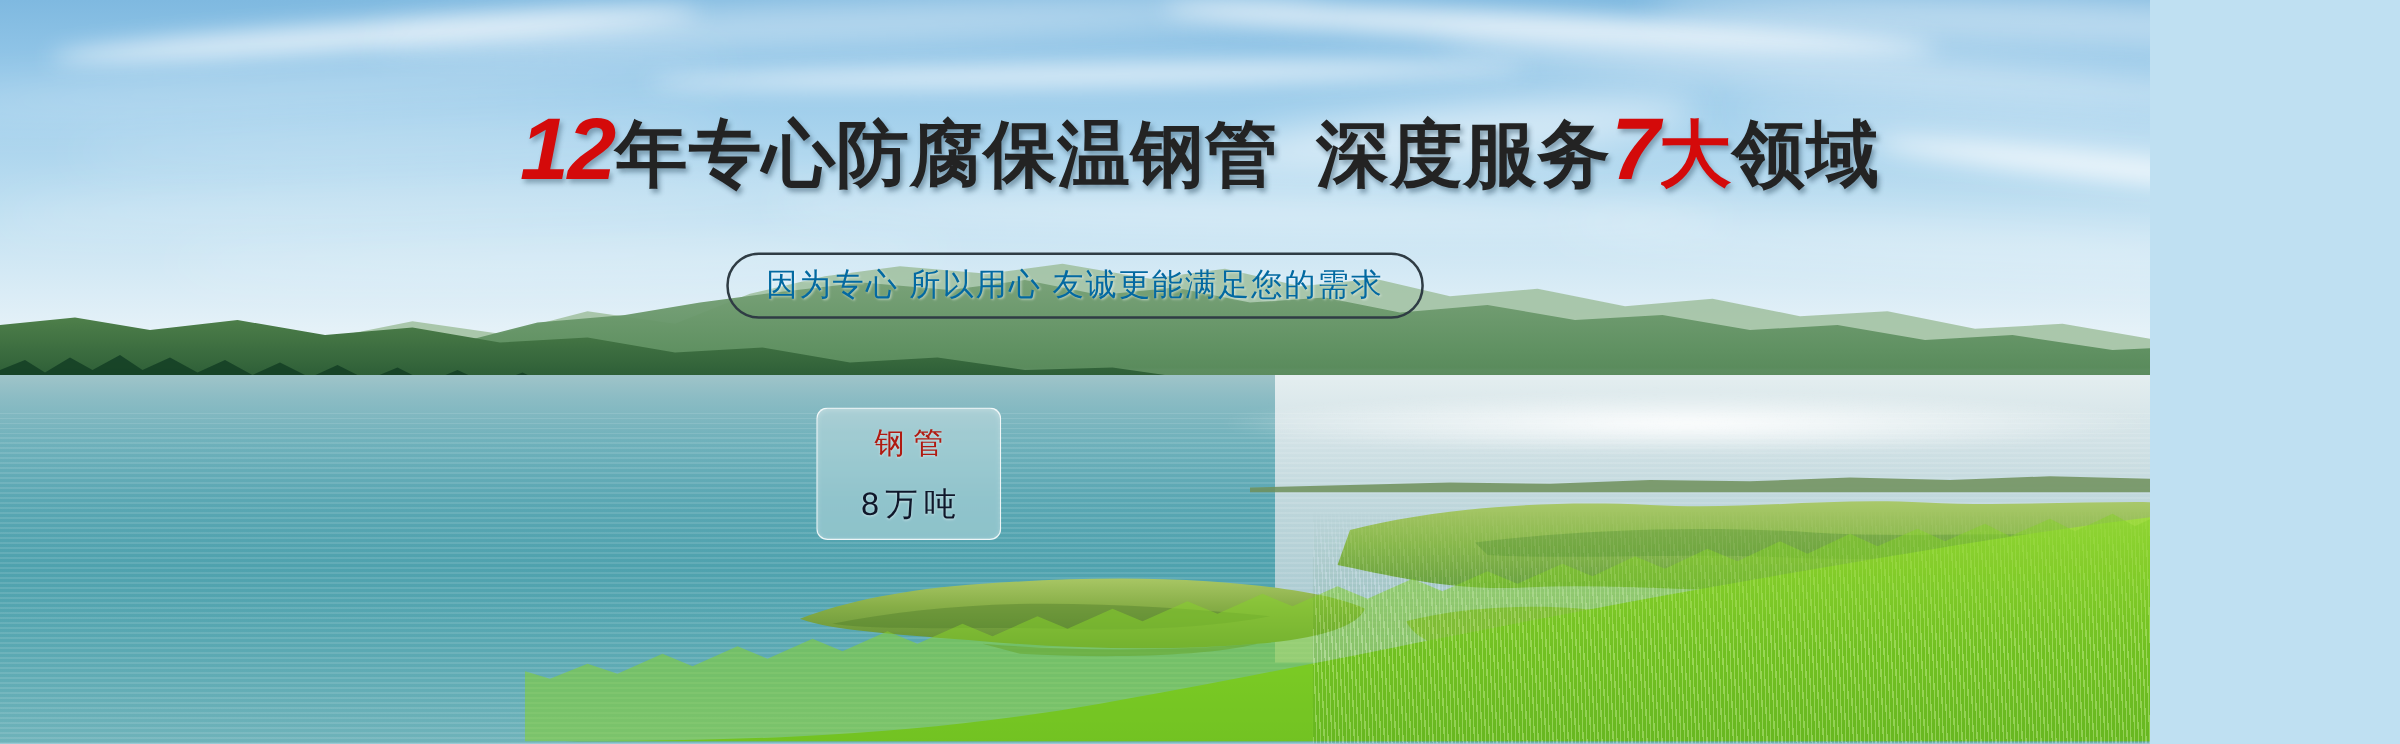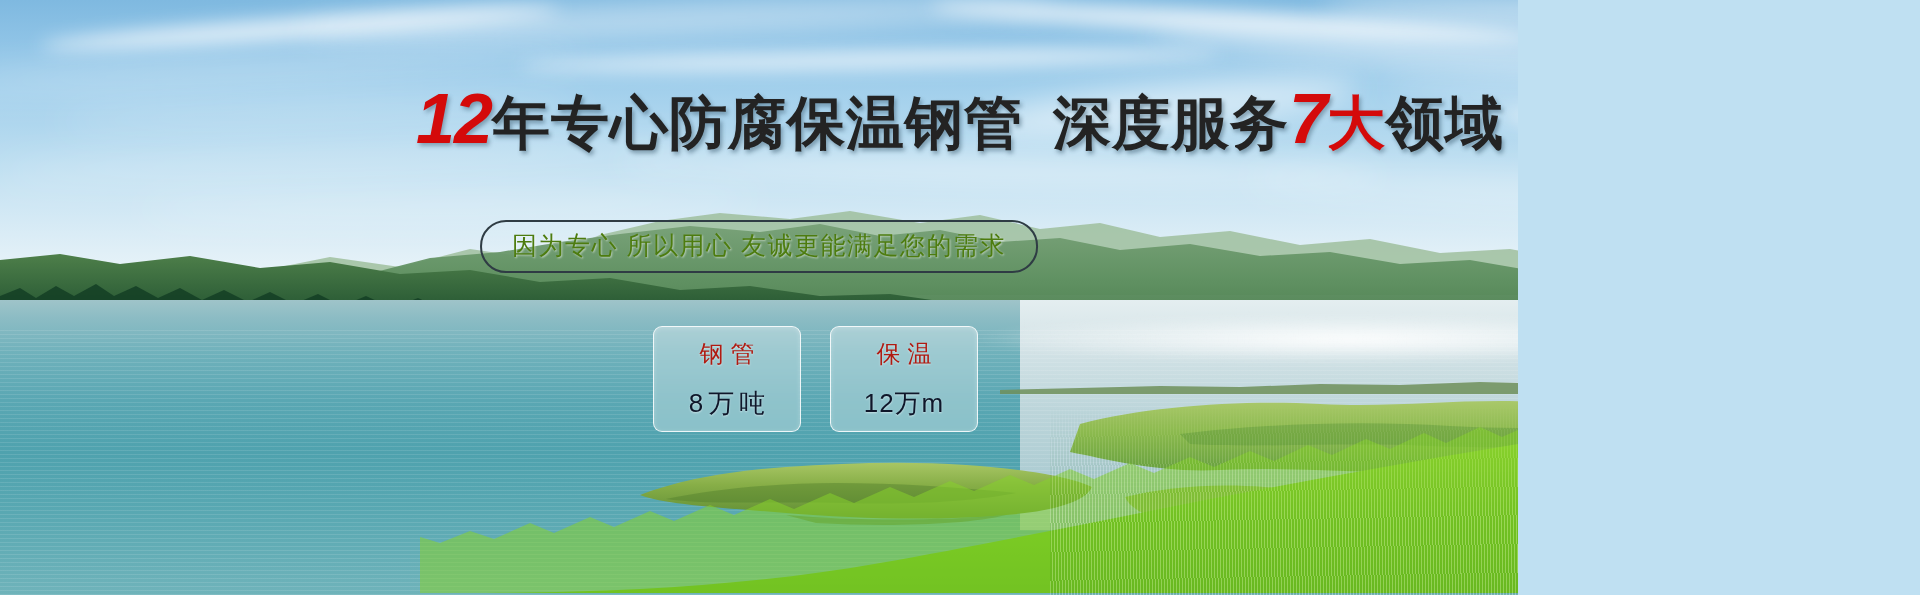--- a/index.html
+++ b/index.html
@@ -4,21 +4,21 @@
 <style>
   * { margin:0; padding:0; box-sizing:border-box; }
   html,body { width:1920px; height:595px; overflow:hidden; }
   body {
     font-family:"Liberation Sans","DejaVu Sans",sans-serif;
     background:#bfe0f2;
   }
 
   .banner {
     position:relative;
-    width:1518px; height:595px;
+    width:1720px; height:595px;
     overflow:hidden;
   }
 
   
   .sky {
     position:absolute; left:0; top:0; width:1920px; height:330px;
     background:linear-gradient(to bottom,
       #7fb9e0 0%,
       #8ec3e6 12%,
       #a3d0ec 28%,
@@ -130,25 +130,24 @@
   .headline .gapword { display:inline-block; width:30px; }
 
   .subtitle-pill {
     position:absolute;
     left:50%; top:202px;
     transform:translateX(-50%);
     border:2px solid #2f3c44;
     border-radius:26px;
     padding:7px 30px 9px 30px;
     font-size:25px;
-    color:#4d7c0f;
+    color:#0369a1;
     letter-spacing:1.5px;
     white-space:nowrap;
     text-shadow:1px 1px 2px rgba(255,255,255,0.55);
-    margin-top:18px;
   }
 
   
   .cards {
     position:absolute;
     left:653px; top:326px;
     display:flex;
     gap:29px;
   }
   .card {
@@ -352,22 +351,16 @@
   <div class="cards">
 
     <div class="card">
       <div class="card-label">钢管</div>
       <div class="card-value">
         <span>8万吨</span>
       </div>
     </div>
 
 
-    <div class="card">
-      <div class="card-label">保温</div>
-      <div class="card-value">
-        <span>12万m</span>
-      </div>
-    </div>
 
   </div>
 
 </div>
 
 </body></html>

